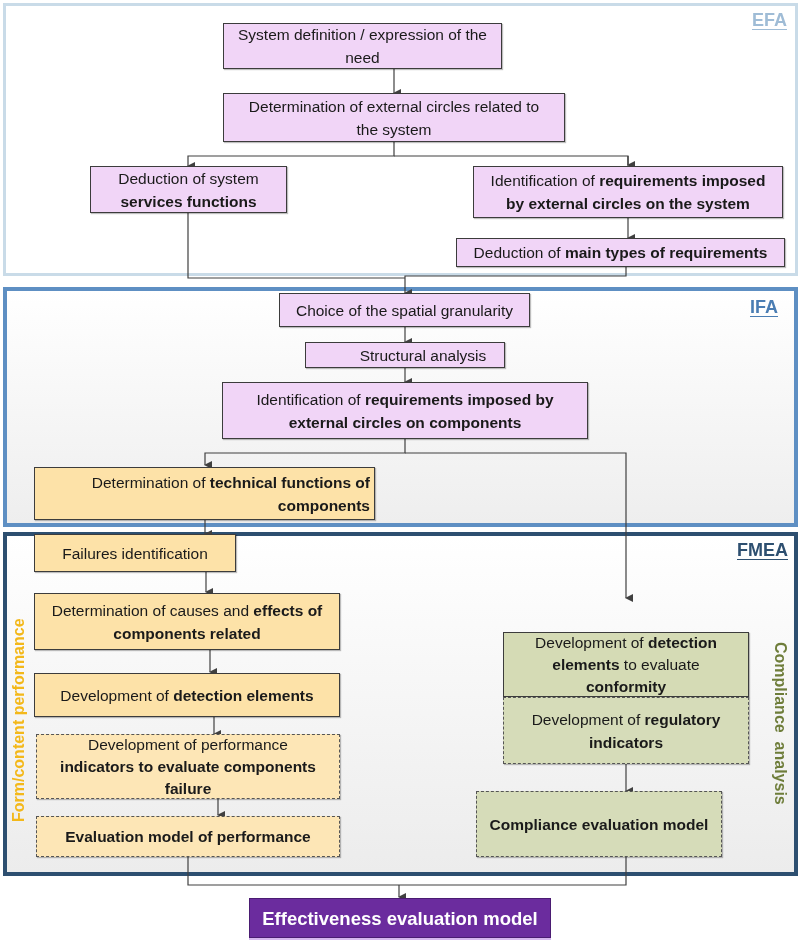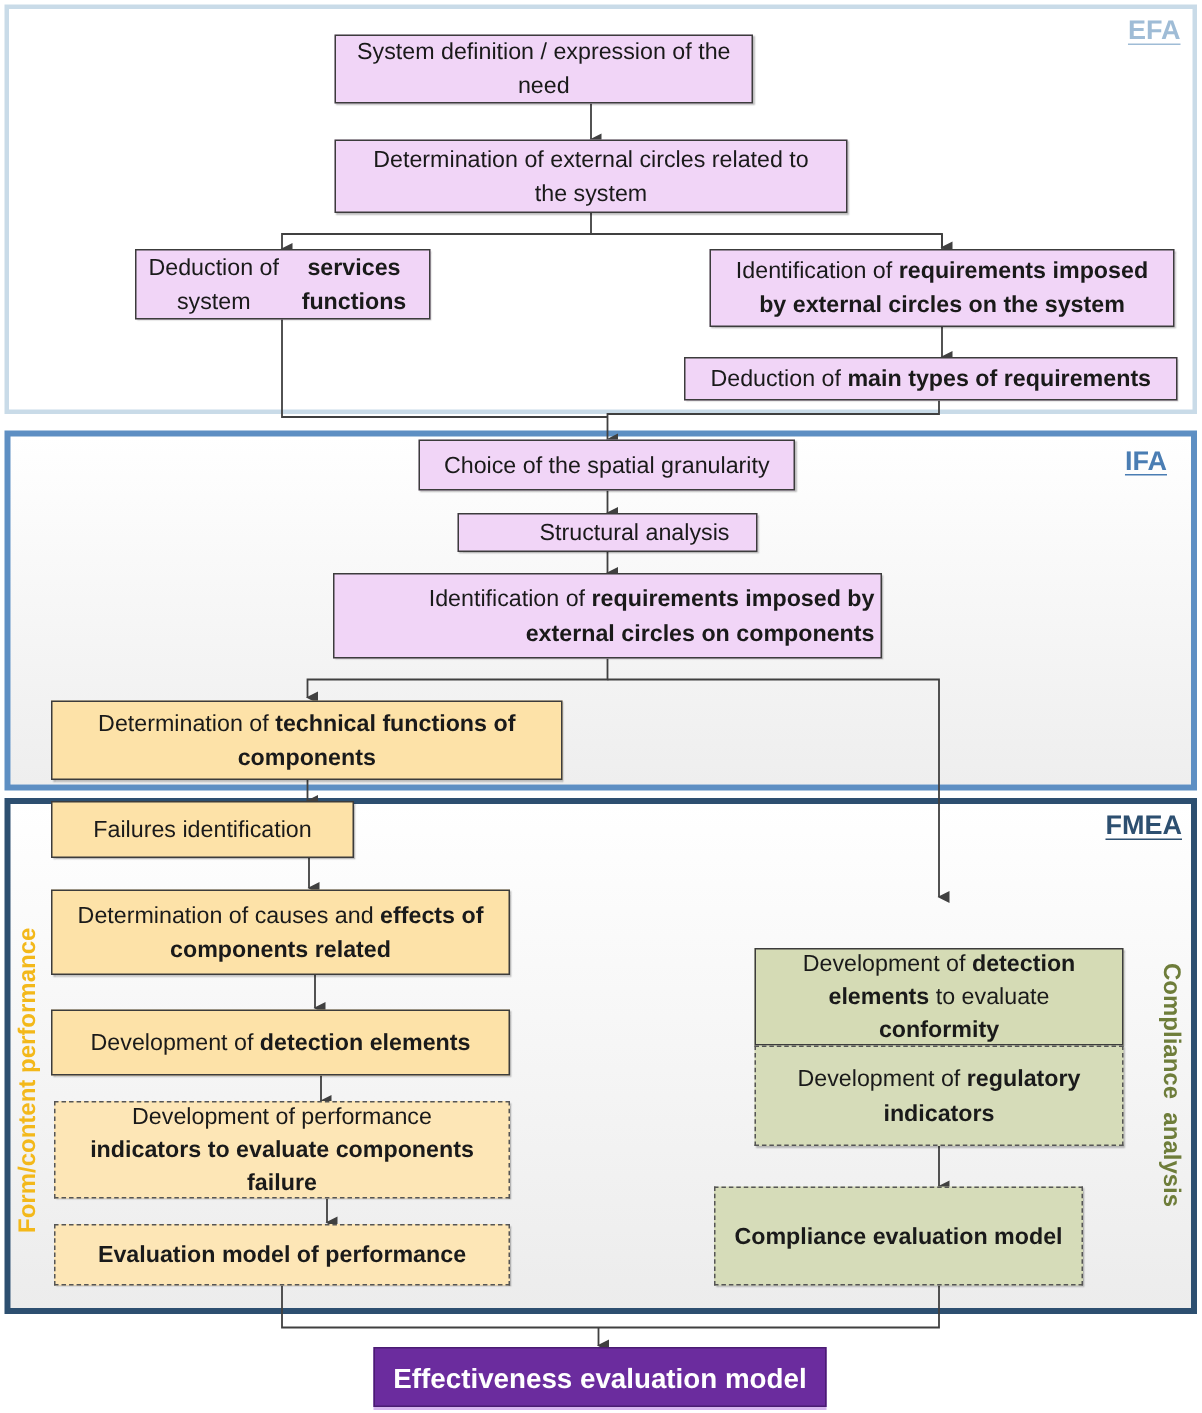--- a/index.html
+++ b/index.html
@@ -85,43 +85,43 @@
   </g>
 </svg>
 
 <div class="box pink" style="left:223px; top:23px; width:279px; height:46px;align-items:center;">
   <span>System definition / expression of the need</span>
 </div>
 <div class="box pink" style="left:223px; top:93px; width:342px; height:49px; flex-direction:column;">
   <span>Determination of external circles related to</span>
   <span>the system</span>
 </div>
-<div class="box pink" style="left:90px; top:166px; width:197px; height:47px; flex-direction:row;">
+<div class="box pink" style="left:90px; top:166px; width:197px; height:47px; flex-direction:column;">
   <span>Deduction of system</span>
   <b>services functions</b>
 </div>
 <div class="box pink" style="left:473px; top:166px; width:310px; height:52px; flex-direction:column;justify-content:center;">
   <span><span>Identification of </span><b>requirements imposed</b></span>
   <b>by external circles on the system</b>
 </div>
 <div class="box pink" style="left:456px; top:238px; width:329px; height:29px;">
   <span><span>Deduction of </span><b>main types of requirements</b></span>
 </div>
 
 <div class="box pink" style="left:279px; top:293px; width:251px; height:34px;">
   <span>Choice of the spatial granularity</span>
 </div>
 <div class="box pink" style="left:305px; top:342px; width:200px; height:26px;padding-left:40px;">
   <span>Structural analysis</span>
 </div>
-<div class="box pink" style="left:222px; top:382px; width:366px; height:57px; flex-direction:column;align-items:flex-end;">
+<div class="box pink" style="left:222px; top:382px; width:366px; height:57px; flex-direction:column;">
   <span><span>Identification of </span><b>requirements imposed by</b></span>
   <b>external circles on components</b>
 </div>
-<div class="box orange" style="left:34px; top:467px; width:341px; height:53px; flex-direction:column;">
+<div class="box orange" style="left:34px; top:467px; width:341px; height:53px; flex-direction:column;align-items:flex-end;">
   <span><span>Determination of </span><b>technical functions of</b></span>
   <b>components</b>
 </div>
 
 <div class="box orange" style="left:34px; top:534px; width:202px; height:38px;">
   <span>Failures identification</span>
 </div>
 <div class="box orange" style="left:34px; top:593px; width:306px; height:57px; flex-direction:column;">
   <span><span>Determination of causes and </span><b>effects of</b></span>
   <b>components related</b>

